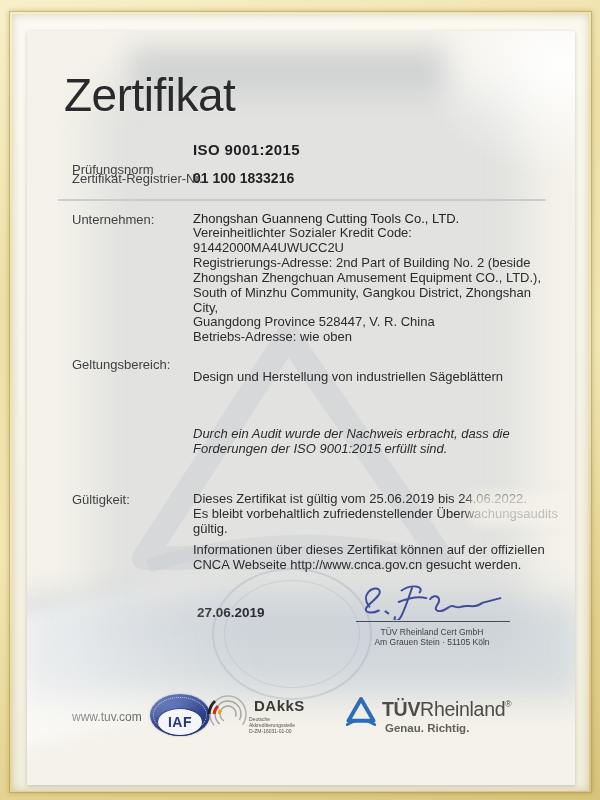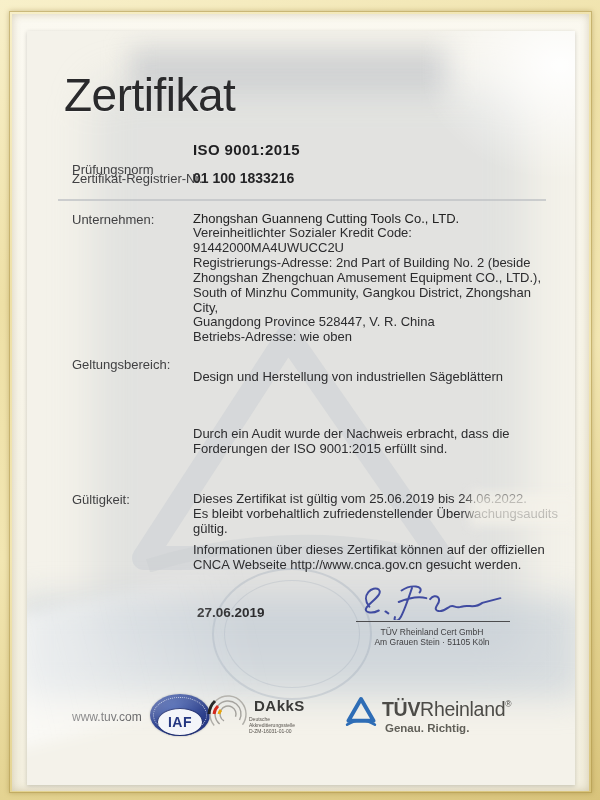--- a/index.html
+++ b/index.html
@@ -115,21 +115,21 @@
       <div class="para" style="left:193px;top:226px;width:350px;">Vereinheitlichter Sozialer Kredit Code: 91442000MA4UWUCC2U
 Registrierungs-Adresse: 2nd Part of Building No. 2 (beside
 Zhongshan Zhengchuan Amusement Equipment CO., LTD.),
 South of Minzhu Community, Gangkou District, Zhongshan City,
 Guangdong Province 528447, V. R. China
 Betriebs-Adresse: wie oben</div>
 
       <div class="lbl" style="left:72px;top:357px;">Geltungsbereich:</div>
       <div class="para" style="left:193px;top:341px;width:360px;margin-top:29px;">Design und Herstellung von industriellen Sägeblättern</div>
 
-      <div class="para" style="left:193px;top:427px;width:360px;">Durch ein Audit wurde der Nachweis erbracht, dass die
+      <div class="para" style="left:193px;top:427px;width:360px;font-style:italic;">Durch ein Audit wurde der Nachweis erbracht, dass die
 Forderungen der ISO 9001:2015 erfüllt sind.</div>
 
       <div class="lbl" style="left:72px;top:492px;">Gültigkeit:</div>
       <div class="para" style="left:193px;top:492px;width:370px;">Dieses Zertifikat ist gültig vom 25.06.2019 bis 24.06.2022.
 Es bleibt vorbehaltlich zufriedenstellender Überwachungsaudits
 gültig.</div>
 
       <div class="para" style="left:193px;top:543px;width:370px;">Informationen über dieses Zertifikat können auf der offiziellen
 CNCA Webseite http://www.cnca.gov.cn gesucht werden.</div>
 

